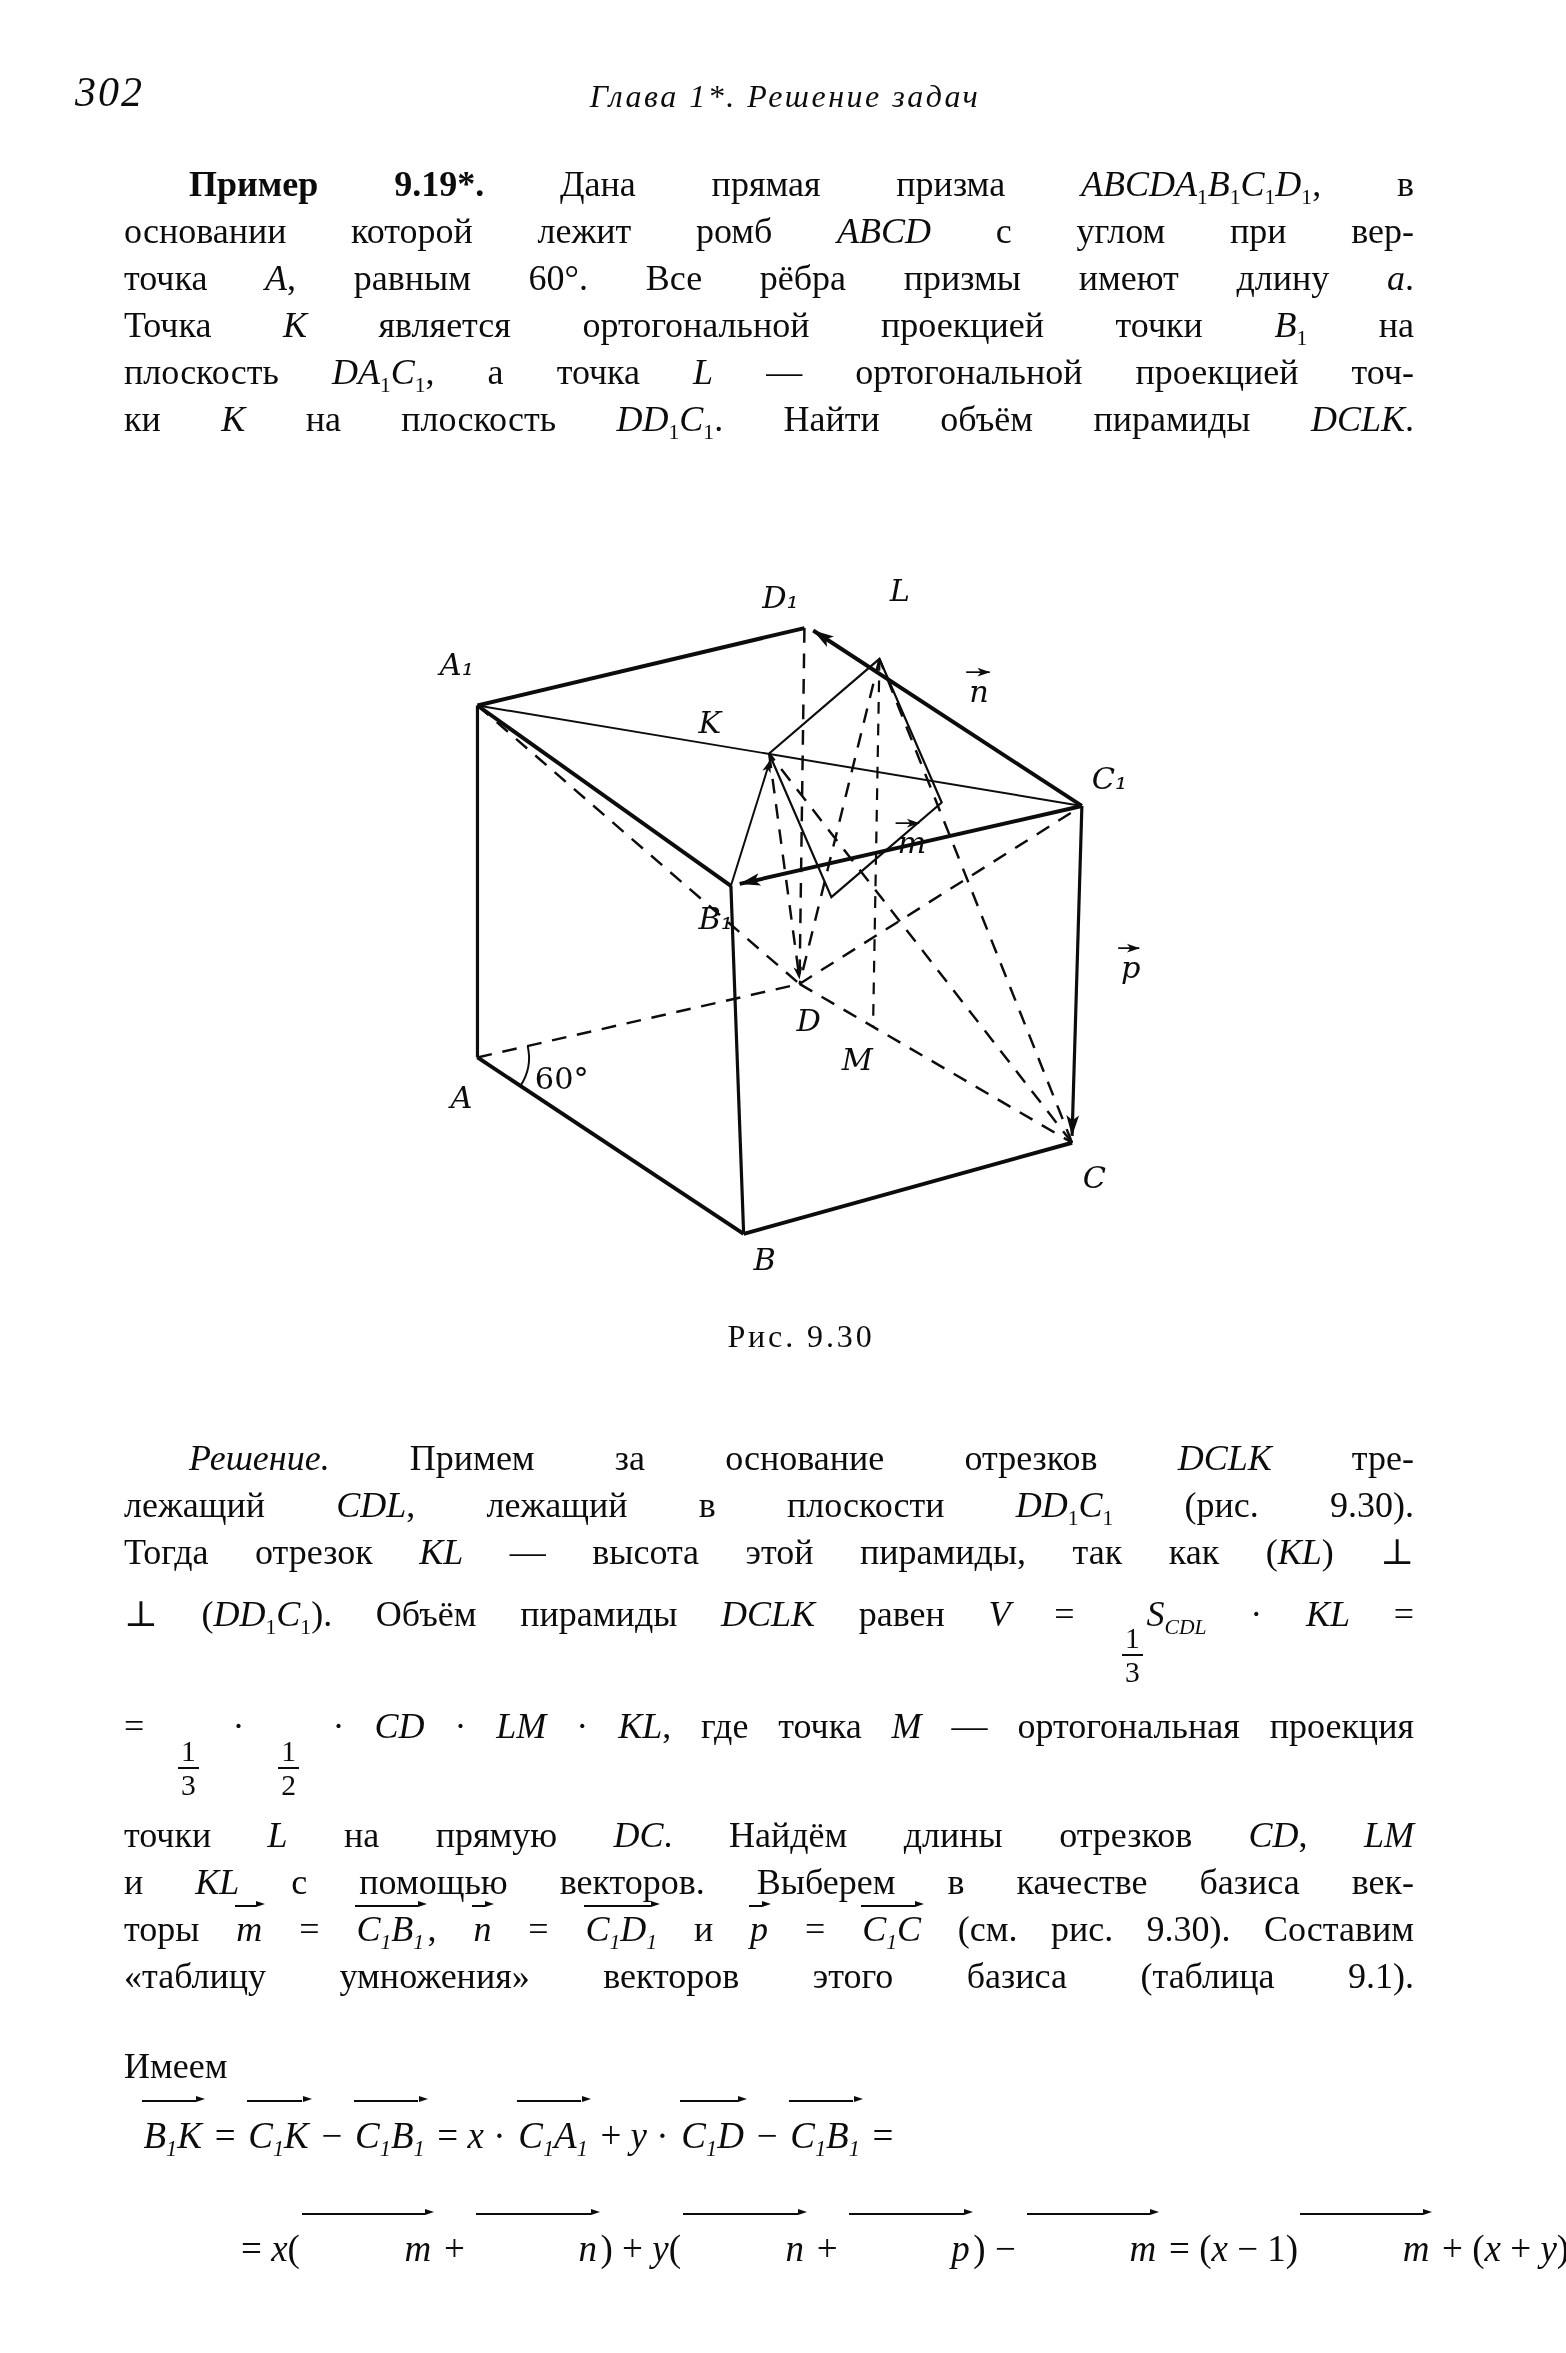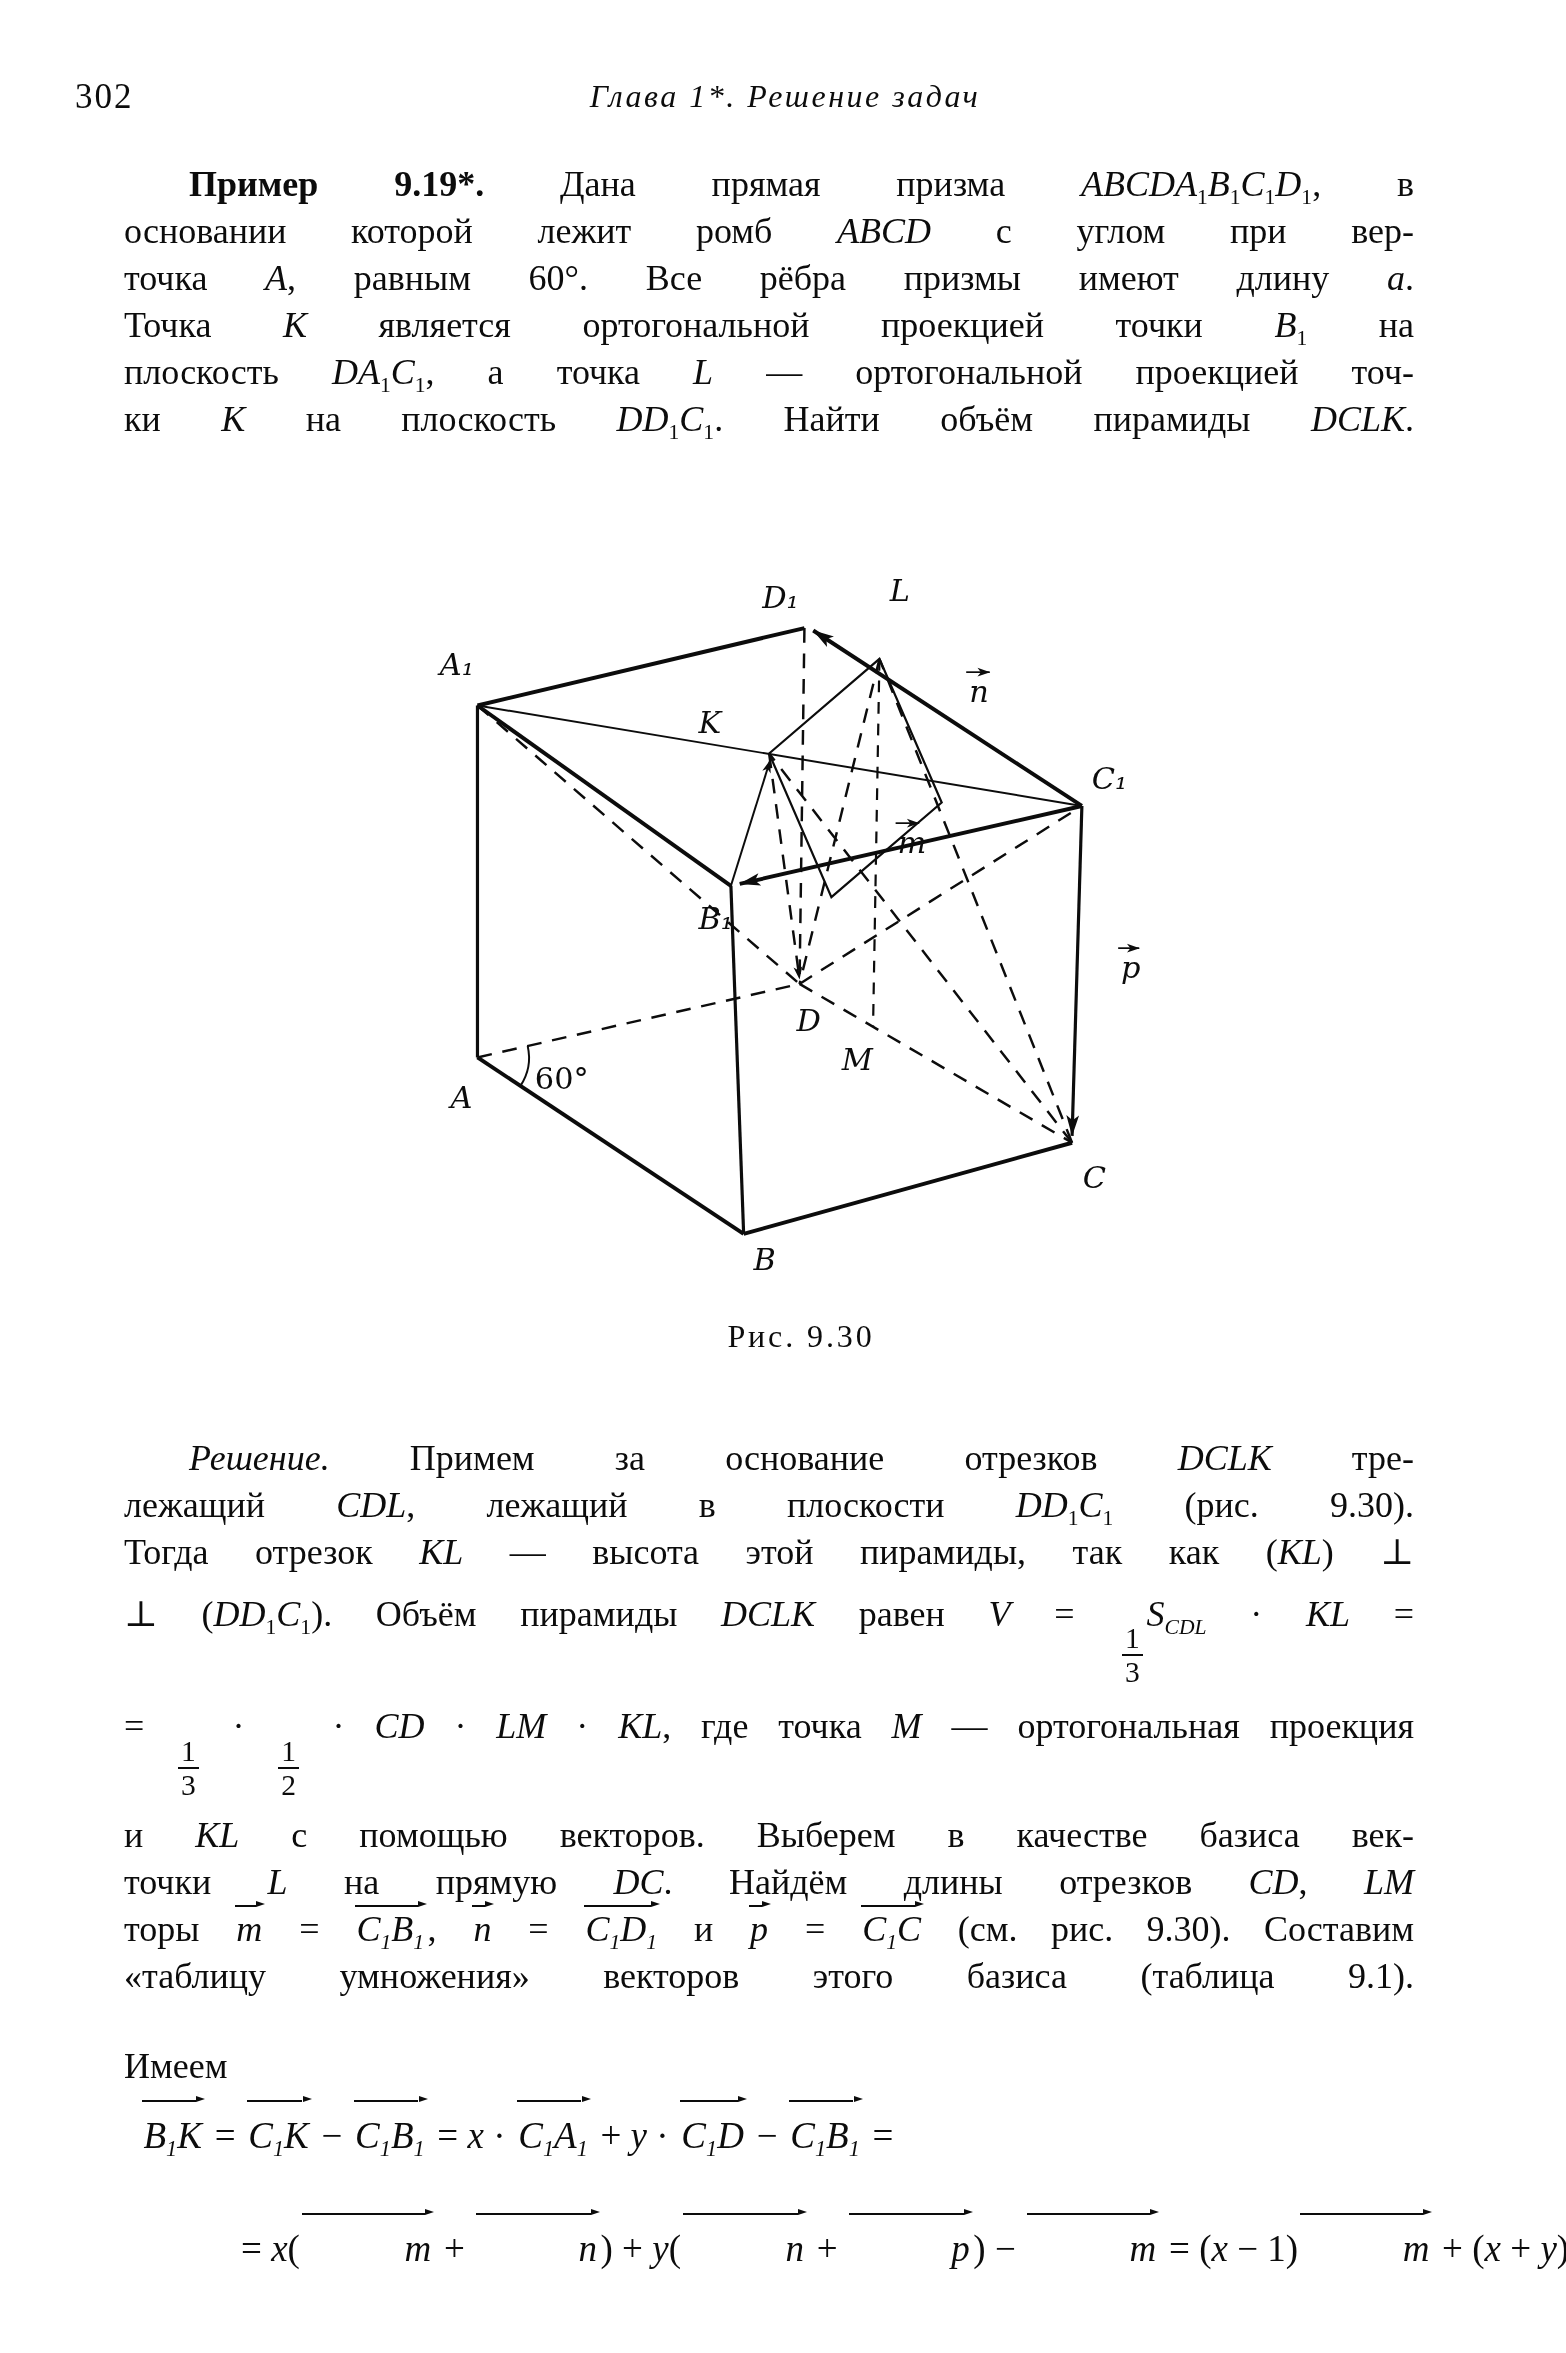--- a/index.html
+++ b/index.html
@@ -8,24 +8,25 @@
     width:1567px;
     height:2354px;
     background:#ffffff;
     color:#0c0c0c;
     font-family:"Liberation Serif","DejaVu Serif",serif;
     font-size:36px;
     overflow:hidden;
   }
   .folio{
     position:absolute;
-    top:77px;
+    top:68px;
     left:75px;
-    font-size:35px;
+    font-size:42px;
     letter-spacing:2px;
+    font-style:italic;
   }
   .chapter{
     position:absolute;
     top:78px;
     left:140px;
     width:1290px;
     text-align:center;
     font-style:italic;
     font-size:32px;
     letter-spacing:2.5px;
@@ -217,22 +218,22 @@
           <span class="fr-n">1</span>
           <span class="fr-d">3</span>
         </span><span class="tk-i">S</span><sub class="tk-subi">CDL</sub><span class="tk-p"> · </span><span class="tk-i">KL</span><span class="tk-p"> =</span></div>
       <div class="line tall"><span class="tk-p">= </span><span class="frac">
           <span class="fr-n">1</span>
           <span class="fr-d">3</span>
         </span><span class="tk-p"> · </span><span class="frac">
           <span class="fr-n">1</span>
           <span class="fr-d">2</span>
         </span><span class="tk-p"> · </span><span class="tk-i">CD</span><span class="tk-p"> · </span><span class="tk-i">LM</span><span class="tk-p"> · </span><span class="tk-i">KL</span><span class="tk-p">, где точка </span><span class="tk-i">M</span><span class="tk-p"> — ортогональная проекция</span></div>
+      <div class="line"><span class="tk-p">точки </span><span class="tk-i">L</span><span class="tk-p"> на прямую </span><span class="tk-i">DC</span><span class="tk-p">. Найдём длины отрезков </span><span class="tk-i">CD</span><span class="tk-p">, </span><span class="tk-i">LM</span></div>
       <div class="line"><span class="tk-p">и </span><span class="tk-i">KL</span><span class="tk-p"> с помощью векторов. Выберем в качестве базиса век-</span></div>
-      <div class="line"><span class="tk-p">точки </span><span class="tk-i">L</span><span class="tk-p"> на прямую </span><span class="tk-i">DC</span><span class="tk-p">. Найдём длины отрезков </span><span class="tk-i">CD</span><span class="tk-p">, </span><span class="tk-i">LM</span></div>
       <div class="line"><span class="tk-p">торы </span><span class="vec"><span class="tk-i">m</span></span><span class="tk-p"> = </span><span class="vec"><span class="tk-i">C</span><sub class="tk-sub">1</sub><span class="tk-i">B</span><sub class="tk-sub">1</sub></span><span class="tk-p">, </span><span class="vec"><span class="tk-i">n</span></span><span class="tk-p"> = </span><span class="vec"><span class="tk-i">C</span><sub class="tk-sub">1</sub><span class="tk-i">D</span><sub class="tk-sub">1</sub></span><span class="tk-p"> и </span><span class="vec"><span class="tk-i">p</span></span><span class="tk-p"> = </span><span class="vec"><span class="tk-i">C</span><sub class="tk-sub">1</sub><span class="tk-i">C</span></span><span class="tk-p"> (см. рис. 9.30). Составим</span></div>
       <div class="line"><span class="tk-p">«таблицу умножения» векторов этого базиса (таблица 9.1).</span></div>
       <div class="line last"><span class="tk-p">Имеем</span></div>
     </div>
 
   <div class="formula">
       <div class="line last"><span class="vec"><span class="tk-i">B</span><sub class="tk-sub">1</sub><span class="tk-i">K</span></span><span class="tk-p"> = </span><span class="vec"><span class="tk-i">C</span><sub class="tk-sub">1</sub><span class="tk-i">K</span></span><span class="tk-p"> − </span><span class="vec"><span class="tk-i">C</span><sub class="tk-sub">1</sub><span class="tk-i">B</span><sub class="tk-sub">1</sub></span><span class="tk-p"> = </span><span class="tk-i">x</span><span class="tk-p"> · </span><span class="vec"><span class="tk-i">C</span><sub class="tk-sub">1</sub><span class="tk-i">A</span><sub class="tk-sub">1</sub></span><span class="tk-p"> + </span><span class="tk-i">y</span><span class="tk-p"> · </span><span class="vec"><span class="tk-i">C</span><sub class="tk-sub">1</sub><span class="tk-i">D</span></span><span class="tk-p"> − </span><span class="vec"><span class="tk-i">C</span><sub class="tk-sub">1</sub><span class="tk-i">B</span><sub class="tk-sub">1</sub></span><span class="tk-p"> =</span></div>
       <div class="line last indent"><span class="tk-p">= </span><span class="tk-i">x</span><span class="tk-p">(</span><span class="vec"><span class="tk-i">m</span></span><span class="tk-p"> + </span><span class="vec"><span class="tk-i">n</span></span><span class="tk-p">) + </span><span class="tk-i">y</span><span class="tk-p">(</span><span class="vec"><span class="tk-i">n</span></span><span class="tk-p"> + </span><span class="vec"><span class="tk-i">p</span></span><span class="tk-p">) − </span><span class="vec"><span class="tk-i">m</span></span><span class="tk-p"> = (</span><span class="tk-i">x</span><span class="tk-p"> − 1)</span><span class="vec"><span class="tk-i">m</span></span><span class="tk-p"> + (</span><span class="tk-i">x</span><span class="tk-p"> + </span><span class="tk-i">y</span><span class="tk-p">)</span></div>
     </div>
 

